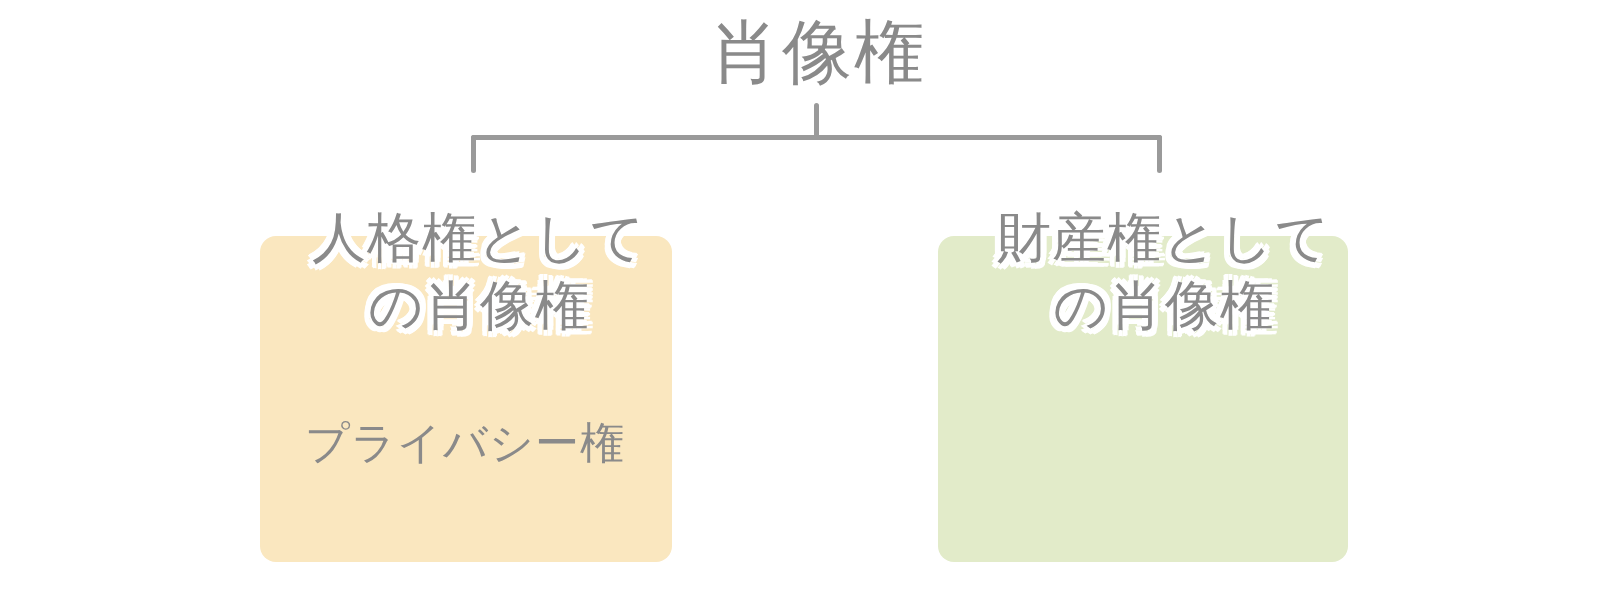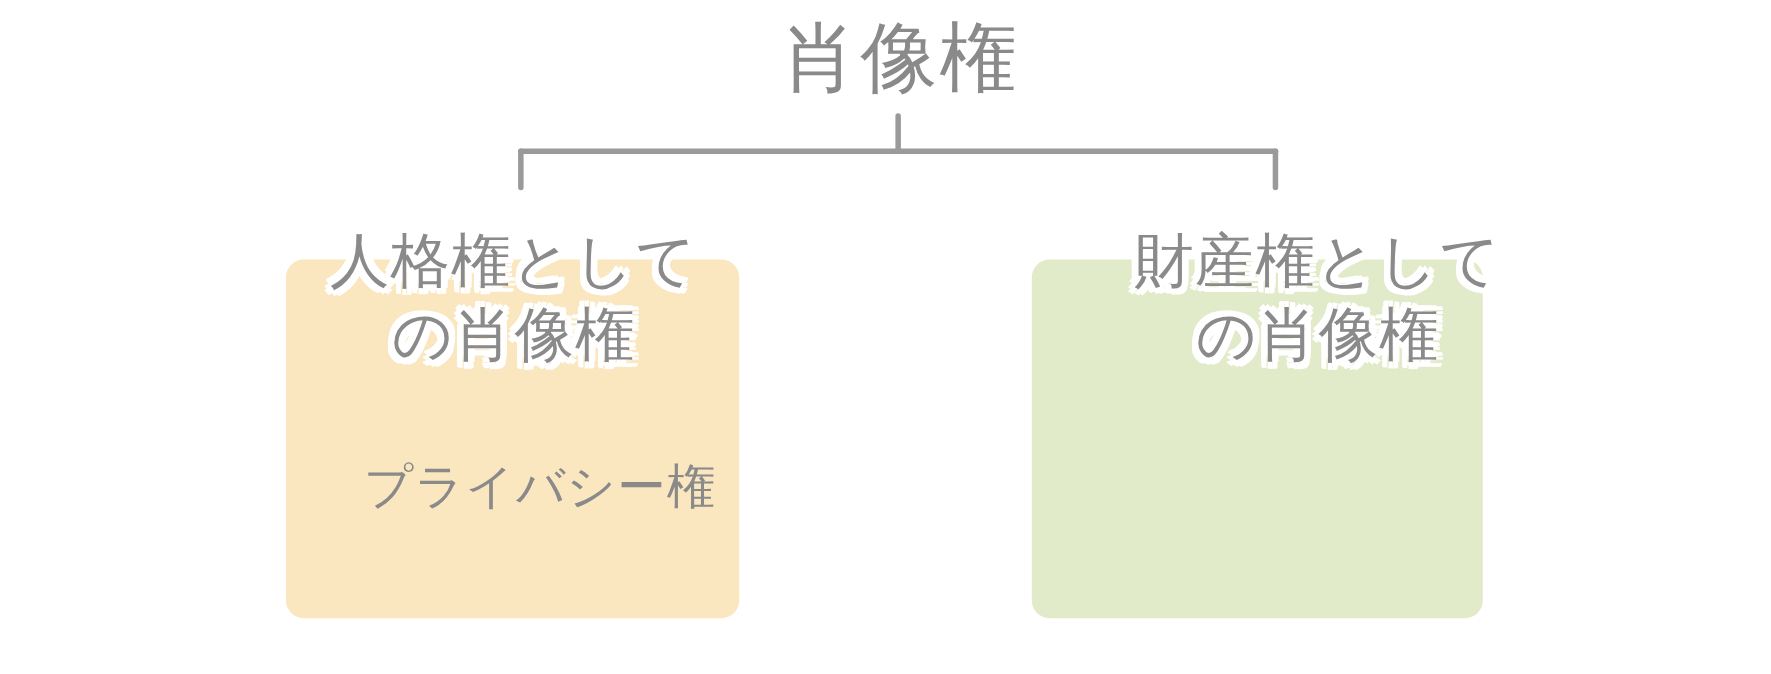--- a/index.html
+++ b/index.html
@@ -61,42 +61,41 @@
     position: absolute;
     top: 203px;
     transform: translateX(-50%);
     font-size: 54px;
     font-weight: 500;
     line-height: 1.26;
     text-align: center;
     white-space: pre-line;
     letter-spacing: 1px;
   }
-  .heading-left  { left: 467px; }
-  .heading-right { left: 1198px; }
+  .heading-left  { left: 479px; }
+  .heading-right { left: 1164px; }
   .halo {
     text-shadow:
       0 0 4px #ffffff,
       -5px -5px 0 #ffffff, 5px -5px 0 #ffffff,
       -5px  5px 0 #ffffff, 5px  5px 0 #ffffff,
       -6px  0   0 #ffffff, 6px  0   0 #ffffff,
        0   -6px 0 #ffffff, 0    6px 0 #ffffff,
       -4px -6px 0 #ffffff, 4px  6px 0 #ffffff,
       -6px  4px 0 #ffffff, 6px -4px 0 #ffffff;
   }
   .sub-label {
     position: absolute;
     top: 417px;
     transform: translateX(-50%);
     font-size: 44px;
     font-weight: 500;
     line-height: 1.2;
     white-space: nowrap;
     letter-spacing: 1px;
-    margin-left: 26px;
   }
   .sub-left  { left: 465px; }
   .sub-right { left: 1152px; }
 </style>
 </head>
 <body>
 
 <div class="canvas">
 
   <div class="title" style="color: rgb(138, 138, 138);">肖像権</div>

